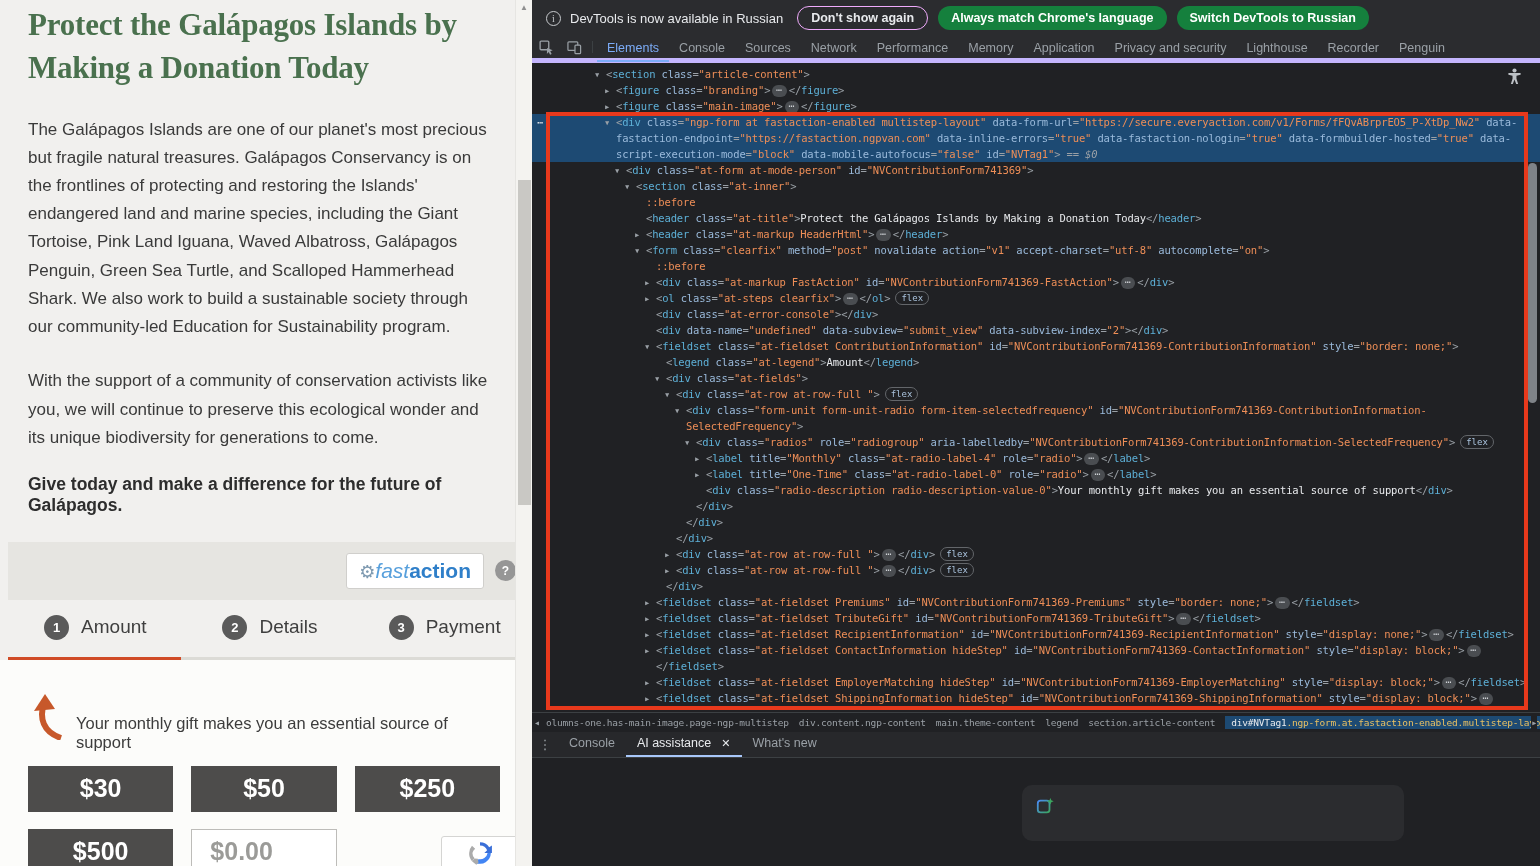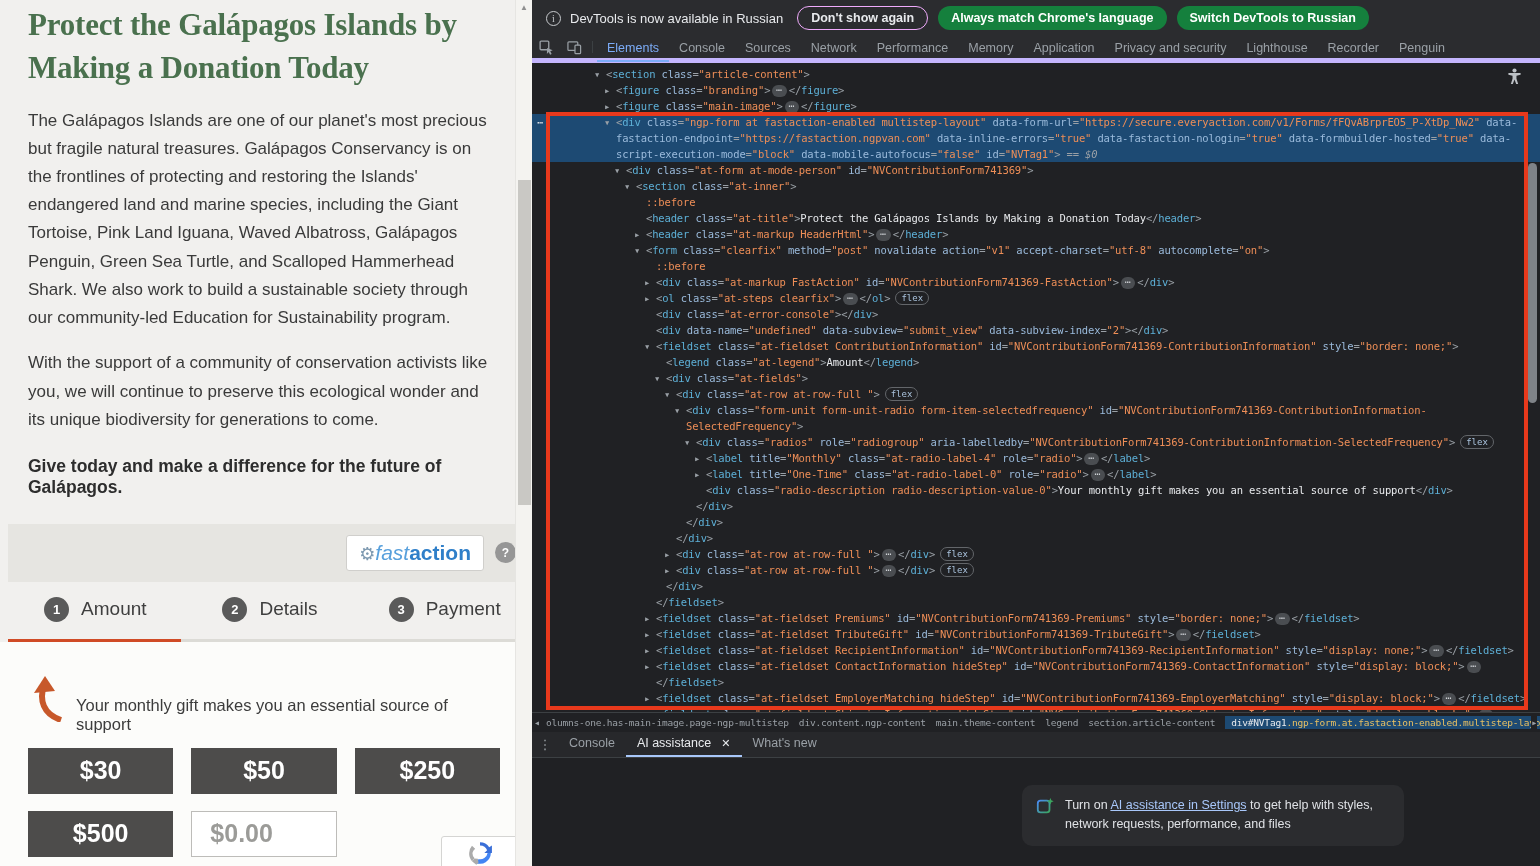--- a/index.html
+++ b/index.html
@@ -3,21 +3,21 @@
 <meta charset="utf-8">
 <style>
   * { margin:0; padding:0; box-sizing:border-box; }
   body { font-family:"Liberation Sans", sans-serif; background:#000; }
   #screen { position:relative; width:1540px; height:866px; overflow:hidden; background:#202124; }
 
   
   .left-pane { position:absolute; left:0; top:0; width:532px; height:866px; background:#fcfcfa; overflow:hidden; }
   .page-top { background:#f1f0ee; padding:0 44px 0 28px; }
   .page-title { font-family:"Liberation Serif", serif; font-weight:600; font-size:31px; line-height:1.38; color:#4a714e; padding-top:4px; letter-spacing:-0.2px; max-width:465px; }
-  .para { font-size:17px; line-height:1.66; color:#3a3a3a; margin-top:17px; }
+  .para { font-size:17px; line-height:1.66; color:#3a3a3a; margin-top:26px; }
   .cta { font-size:17.5px; font-weight:bold; color:#2d2d2d; margin-top:22px; }
   .fa-bar { margin:26px -44px 0 -20px; background:#e6e5e1; padding:11px 16px 11px 20px; display:flex; align-items:center; }
   .fa-text { font-size:14.5px; color:#333; line-height:1.4; }
   .fa-link { font-weight:bold; text-decoration:underline; color:#222; cursor:pointer; }
   .fa-it { font-style:italic; }
   .fa-bold { font-weight:bold; }
   .fa-logo { margin-left:auto; background:#fff; border:1px solid #d0cfcc; border-radius:3px; padding:5px 12px; font-size:21px; white-space:nowrap; }
   .fa-logo .gear { color:#7d99b0; font-size:18px; }
   .fa-logo .lf { font-style:italic; color:#58a0dc; }
   .fa-logo .la { font-weight:bold; color:#2f7fc9; }
@@ -228,21 +228,20 @@
         <div class="row" style="padding-left: 164px;"><span class="arw">▾</span><span class="pun">&lt;</span><span class="tag">div</span><span class="pun"> </span><span class="att">class</span><span class="pun">=</span><span class="val">"radios"</span><span class="pun"> </span><span class="att">role</span><span class="pun">=</span><span class="val">"radiogroup"</span><span class="pun"> </span><span class="att">aria-labelledby</span><span class="pun">=</span><span class="val">"NVContributionForm741369-ContributionInformation-SelectedFrequency"</span><span class="pun">&gt;</span><span class="badge">flex</span></div>
         <div class="row" style="padding-left: 174px;"><span class="arw">▸</span><span class="pun">&lt;</span><span class="tag">label</span><span class="pun"> </span><span class="att">title</span><span class="pun">=</span><span class="val">"Monthly"</span><span class="pun"> </span><span class="att">class</span><span class="pun">=</span><span class="val">"at-radio-label-4"</span><span class="pun"> </span><span class="att">role</span><span class="pun">=</span><span class="val">"radio"</span><span class="pun">&gt;</span><span class="dots">⋯</span><span class="pun">&lt;/</span><span class="tag">label</span><span class="pun">&gt;</span></div>
         <div class="row" style="padding-left: 174px;"><span class="arw">▸</span><span class="pun">&lt;</span><span class="tag">label</span><span class="pun"> </span><span class="att">title</span><span class="pun">=</span><span class="val">"One-Time"</span><span class="pun"> </span><span class="att">class</span><span class="pun">=</span><span class="val">"at-radio-label-0"</span><span class="pun"> </span><span class="att">role</span><span class="pun">=</span><span class="val">"radio"</span><span class="pun">&gt;</span><span class="dots">⋯</span><span class="pun">&lt;/</span><span class="tag">label</span><span class="pun">&gt;</span></div>
         <div class="row" style="padding-left: 174px;"><span class="arw">&nbsp;</span><span class="pun">&lt;</span><span class="tag">div</span><span class="pun"> </span><span class="att">class</span><span class="pun">=</span><span class="val">"radio-description radio-description-value-0"</span><span class="pun">&gt;</span><span class="txt">Your monthly gift makes you an essential source of support</span><span class="pun">&lt;/</span><span class="tag">div</span><span class="pun">&gt;</span></div>
         <div class="row" style="padding-left: 164px;"><span class="arw">&nbsp;</span><span class="pun">&lt;/</span><span class="tag">div</span><span class="pun">&gt;</span></div>
         <div class="row" style="padding-left: 154px;"><span class="arw">&nbsp;</span><span class="pun">&lt;/</span><span class="tag">div</span><span class="pun">&gt;</span></div>
         <div class="row" style="padding-left: 144px;"><span class="arw">&nbsp;</span><span class="pun">&lt;/</span><span class="tag">div</span><span class="pun">&gt;</span></div>
         <div class="row" style="padding-left: 144px;"><span class="arw">▸</span><span class="pun">&lt;</span><span class="tag">div</span><span class="pun"> </span><span class="att">class</span><span class="pun">=</span><span class="val">"at-row at-row-full "</span><span class="pun">&gt;</span><span class="dots">⋯</span><span class="pun">&lt;/</span><span class="tag">div</span><span class="pun">&gt;</span><span class="badge">flex</span></div>
         <div class="row" style="padding-left: 144px;"><span class="arw">▸</span><span class="pun">&lt;</span><span class="tag">div</span><span class="pun"> </span><span class="att">class</span><span class="pun">=</span><span class="val">"at-row at-row-full "</span><span class="pun">&gt;</span><span class="dots">⋯</span><span class="pun">&lt;/</span><span class="tag">div</span><span class="pun">&gt;</span><span class="badge">flex</span></div>
         <div class="row" style="padding-left: 134px;"><span class="arw">&nbsp;</span><span class="pun">&lt;/</span><span class="tag">div</span><span class="pun">&gt;</span></div>
-        <div class="row" style="padding-left: 124px;"><span class="arw">&nbsp;</span><span class="pun">&lt;/</span><span class="tag">fieldset</span><span class="pun">&gt;</span></div>
         <div class="row" style="padding-left: 124px;"><span class="arw">▸</span><span class="pun">&lt;</span><span class="tag">fieldset</span><span class="pun"> </span><span class="att">class</span><span class="pun">=</span><span class="val">"at-fieldset Premiums"</span><span class="pun"> </span><span class="att">id</span><span class="pun">=</span><span class="val">"NVContributionForm741369-Premiums"</span><span class="pun"> </span><span class="att">style</span><span class="pun">=</span><span class="val">"border: none;"</span><span class="pun">&gt;</span><span class="dots">⋯</span><span class="pun">&lt;/</span><span class="tag">fieldset</span><span class="pun">&gt;</span></div>
         <div class="row" style="padding-left: 124px;"><span class="arw">▸</span><span class="pun">&lt;</span><span class="tag">fieldset</span><span class="pun"> </span><span class="att">class</span><span class="pun">=</span><span class="val">"at-fieldset TributeGift"</span><span class="pun"> </span><span class="att">id</span><span class="pun">=</span><span class="val">"NVContributionForm741369-TributeGift"</span><span class="pun">&gt;</span><span class="dots">⋯</span><span class="pun">&lt;/</span><span class="tag">fieldset</span><span class="pun">&gt;</span></div>
         <div class="row" style="padding-left: 124px;"><span class="arw">▸</span><span class="pun">&lt;</span><span class="tag">fieldset</span><span class="pun"> </span><span class="att">class</span><span class="pun">=</span><span class="val">"at-fieldset RecipientInformation"</span><span class="pun"> </span><span class="att">id</span><span class="pun">=</span><span class="val">"NVContributionForm741369-RecipientInformation"</span><span class="pun"> </span><span class="att">style</span><span class="pun">=</span><span class="val">"display: none;"</span><span class="pun">&gt;</span><span class="dots">⋯</span><span class="pun">&lt;/</span><span class="tag">fieldset</span><span class="pun">&gt;</span></div>
         <div class="row" style="padding-left: 124px;"><span class="arw">▸</span><span class="pun">&lt;</span><span class="tag">fieldset</span><span class="pun"> </span><span class="att">class</span><span class="pun">=</span><span class="val">"at-fieldset ContactInformation hideStep"</span><span class="pun"> </span><span class="att">id</span><span class="pun">=</span><span class="val">"NVContributionForm741369-ContactInformation"</span><span class="pun"> </span><span class="att">style</span><span class="pun">=</span><span class="val">"display: block;"</span><span class="pun">&gt;</span><span class="dots">⋯</span><span class="pun">&lt;/</span><span class="tag">fieldset</span><span class="pun">&gt;</span></div>
         <div class="row" style="padding-left: 124px;"><span class="arw">▸</span><span class="pun">&lt;</span><span class="tag">fieldset</span><span class="pun"> </span><span class="att">class</span><span class="pun">=</span><span class="val">"at-fieldset EmployerMatching hideStep"</span><span class="pun"> </span><span class="att">id</span><span class="pun">=</span><span class="val">"NVContributionForm741369-EmployerMatching"</span><span class="pun"> </span><span class="att">style</span><span class="pun">=</span><span class="val">"display: block;"</span><span class="pun">&gt;</span><span class="dots">⋯</span><span class="pun">&lt;/</span><span class="tag">fieldset</span><span class="pun">&gt;</span></div>
         <div class="row" style="padding-left: 124px;"><span class="arw">▸</span><span class="pun">&lt;</span><span class="tag">fieldset</span><span class="pun"> </span><span class="att">class</span><span class="pun">=</span><span class="val">"at-fieldset ShippingInformation hideStep"</span><span class="pun"> </span><span class="att">id</span><span class="pun">=</span><span class="val">"NVContributionForm741369-ShippingInformation"</span><span class="pun"> </span><span class="att">style</span><span class="pun">=</span><span class="val">"display: block;"</span><span class="pun">&gt;</span><span class="dots">⋯</span></div>
       </div>
 
     <div class="crumbs">
       <span class="cr-arrow left">◂</span>
@@ -267,17 +266,16 @@
         <svg width="18" height="18" viewBox="0 0 20 20">
           <defs>
               <linearGradient id="aig" x1="0" y1="0" x2="1" y2="1">
                 <stop offset="0" stop-color="#4a8af4"></stop>
                 <stop offset="1" stop-color="#3ba55f"></stop>
               </linearGradient>
             </defs>
           <rect x="2" y="3" width="13" height="13" rx="3" fill="none" stroke="url(#aig)" stroke-width="2"></rect>
           <path d="M16 0l1 2.6L19.6 3.6 17 4.6 16 7.2 15 4.6 12.4 3.6 15 2.6z" fill="#3ba55f"></path>
         </svg>
-        <div><span>Turn on </span><span class="ai-link">AI assistance in Settings</span><span> to get help with styles, network requests, performance, and files</span></div>
       </div>
     </div>
   </div>
 </div>
 
 </body></html>

